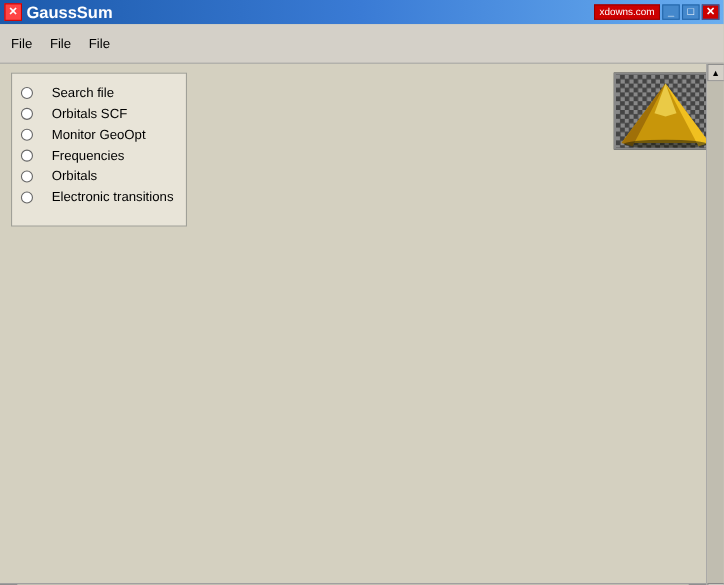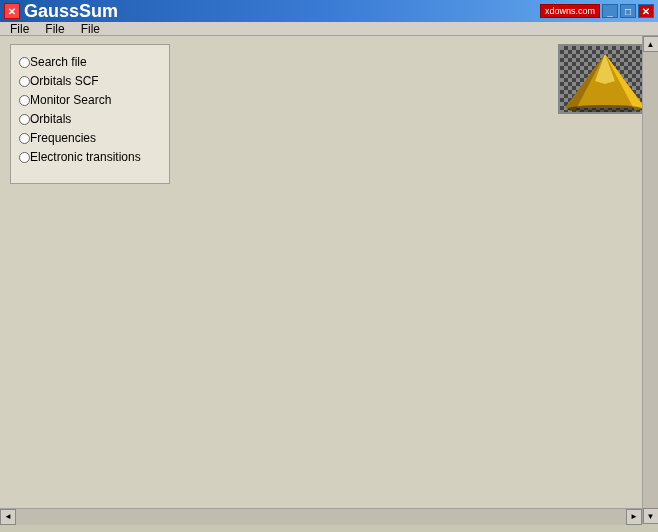--- a/index.html
+++ b/index.html
@@ -41,21 +41,21 @@
       border: 1px solid #cc0000;
       display: flex;
       align-items: center;
       justify-content: center;
       font-size: 10px;
       color: white;
       font-weight: bold;
     }
 
     .title-text {
-      font-size: 18px;
+      font-size: 15px;
       font-weight: bold;
       color: white;
     }
 
     .title-btn {
       background: #4488cc;
       border: 1px solid #2266aa;
       color: white;
       font-size: 10px;
       width: 16px;
@@ -75,21 +75,21 @@
       border: 1px solid #990000;
       position: absolute;
       right: 4px;
       top: 2px;
     }
 
     
     .menu-bar {
       background: #d4d0c8;
       border-bottom: 1px solid #a0a0a0;
-      height: 14px;
+      height: 36px;
       display: flex;
       align-items: center;
       padding: 0 2px;
     }
 
     .menu-item {
       padding: 3px 8px;
       cursor: pointer;
       font-size: 12px;
       color: #000;
@@ -111,21 +111,21 @@
       border: 1px solid #a0a098;
       margin: 8px 0 0 10px;
       height: 140px;
       padding: 8px 4px;
       flex-shrink: 0;
     }
 
     .radio-item {
       display: flex;
       align-items: center;
-      gap: 0;
+      gap: 17px;
       padding: 2px 4px;
       margin-bottom: 1px;
       cursor: pointer;
       text-align: center;
     }
 
     .radio-circle {
       width: 11px;
       height: 11px;
       border: 1px solid #666;
@@ -251,29 +251,29 @@
     <div class="radio-item">
       <div class="radio-circle"></div>
       <span class="radio-label">Search file</span>
     </div>
     <div class="radio-item">
       <div class="radio-circle"></div>
       <span class="radio-label">Orbitals SCF</span>
     </div>
     <div class="radio-item">
       <div class="radio-circle"></div>
-      <span class="radio-label">Monitor Search</span>
+      <span class="radio-label">Monitor GeoOpt</span>
+    </div>
+    <div class="radio-item">
+      <div class="radio-circle"></div>
+      <span class="radio-label">Frequencies</span>
     </div>
     <div class="radio-item">
       <div class="radio-circle"></div>
       <span class="radio-label">Orbitals</span>
-    </div>
-    <div class="radio-item">
-      <div class="radio-circle"></div>
-      <span class="radio-label">Frequencies</span>
     </div>
     <div class="radio-item">
       <div class="radio-circle"></div>
       <span class="radio-label">Electronic transitions</span>
     </div>
   </div>
 
   <div class="right-section">
 
     <div class="preview-image">

